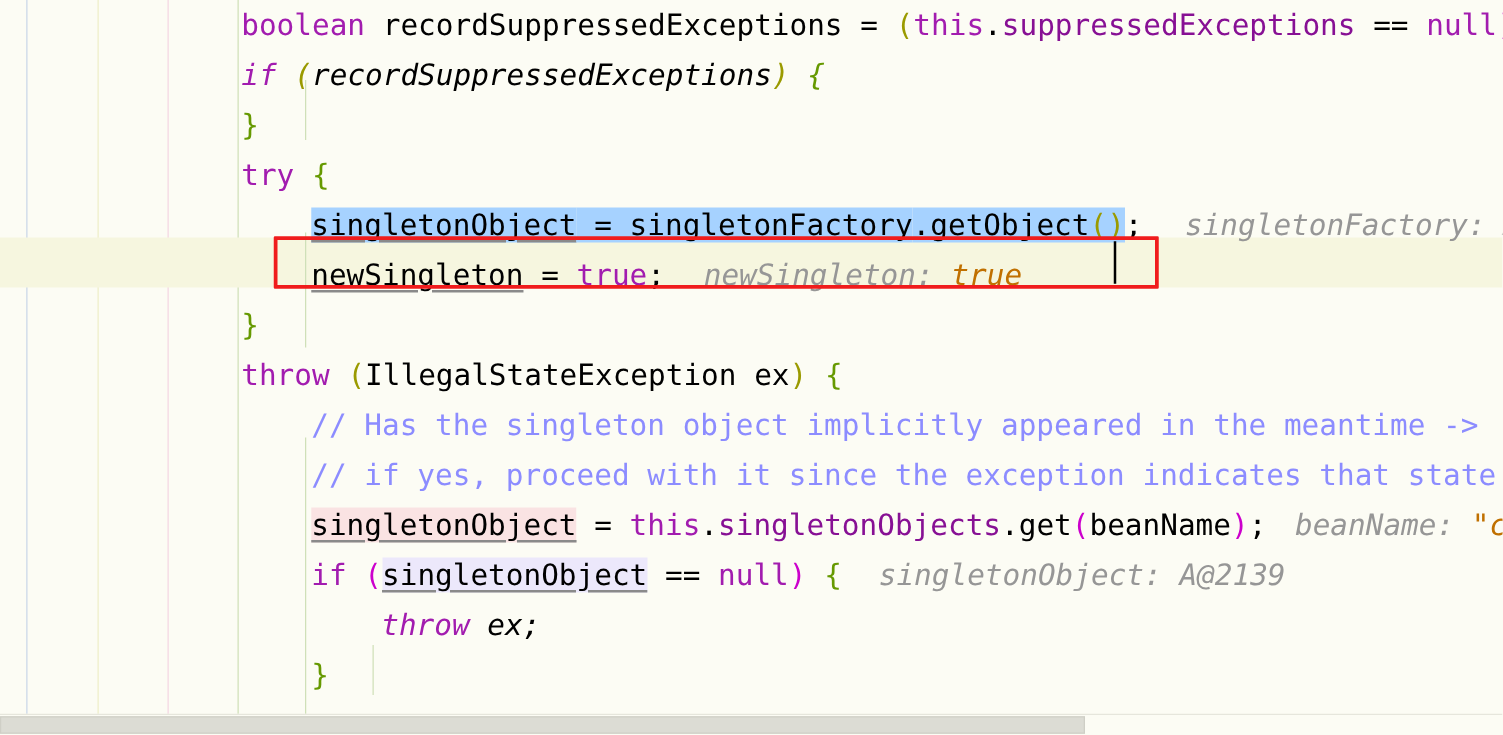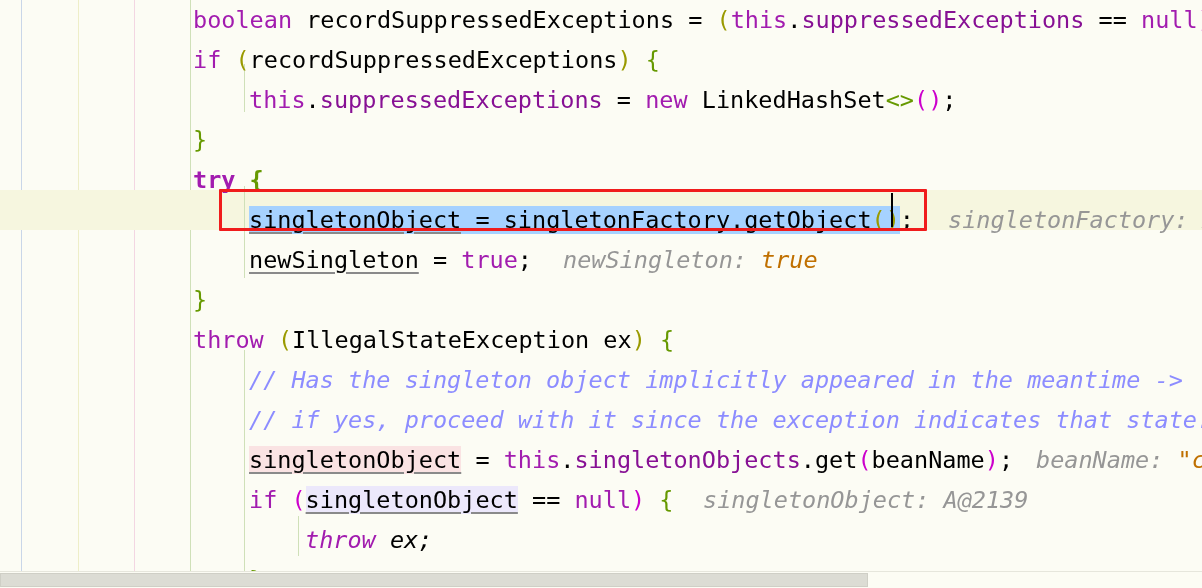--- a/index.html
+++ b/index.html
@@ -62,21 +62,21 @@
     white-space: pre;
   }
 
   
   .kw      { color: #a21caf; }
   .fld     { color: #871094; }
   .ident   { color: #000000; }
   .olive   { color: #9a9a00; }
   .magenta { color: #cc00cc; }
   .green   { color: #669900; }
-  .cmt     { color: #8c8cff; font-style: italic; }
+  .cmt     { color: #8c8cff; }
   .hint    { color: #969696; font-style: italic; }
   .hintval { color: #c07000; font-style: italic; }
 
   
   .sel      { background: #a6d2ff; }
   .usage-w  { background: #fae3e3; }
   .usage-r  { background: #ece8fb; }
   .ul       { text-decoration: underline; text-decoration-color: #8a8a8a; text-underline-offset: 4px; margin-top: 18px; }
 
   .caret {
@@ -133,24 +133,23 @@
 
   <div id="iguides">
       <div class="indent-guide" style="left: 244px; top: 64px; height: 48px; background: rgb(207, 224, 184);"></div>
       <div class="indent-guide" style="left: 244px; top: 186px; height: 92px; background: rgb(207, 224, 184);"></div>
       <div class="indent-guide" style="left: 244px; top: 350px; height: 226px; background: rgb(207, 224, 184);"></div>
       <div class="indent-guide" style="left: 298px; top: 516px; height: 40px; background: rgb(207, 224, 184);"></div>
     </div>
 
   <div class="code" id="codearea">
       <div class="line"><span class="txt" style="left: 193px;"><span class="kw">boolean</span><span class="ident"> recordSuppressedExceptions </span><span class="ident">=</span><span class="ident"> </span><span class="olive">(</span><span class="kw">this</span><span class="ident">.</span><span class="fld">suppressedExceptions</span><span class="ident"> == </span><span class="kw">null</span><span class="magenta">)</span></span></div>
-      <div class="line"><span class="txt" style="left: 193px;"><span class="kw">if</span><span class="ident"> </span><span class="olive">(</span><span class="ident">recordSuppressedExceptions</span><span class="olive">)</span><span class="ident"> </span><span class="green">{</span></span></div>
-      <div class="line"><span class="txt" style="left: 249px;"><span class="kw">this</span><span class="ident">.</span><span class="fld">suppressedExceptions</span><span class="ident"> = </span><span class="kw">new</span><span class="ident"> LinkedHashSet</span><span class="green">&lt;&gt;</span><span class="magenta">()</span><span class="ident">;</span></span></div>
+      <div class="line"><span class="txt" style="left: 193px; font-style: italic;"><span class="kw">if</span><span class="ident"> </span><span class="olive">(</span><span class="ident">recordSuppressedExceptions</span><span class="olive">)</span><span class="ident"> </span><span class="green">{</span></span></div>
       <div class="line"><span class="txt" style="left: 193px;"><span class="green">}</span></span></div>
-      <div class="line"><span class="txt" style="left: 193px; font-weight: bold;"><span class="kw">try</span><span class="ident"> </span><span class="green">{</span></span></div>
+      <div class="line"><span class="txt" style="left: 193px;"><span class="kw">try</span><span class="ident"> </span><span class="green">{</span></span></div>
       <div class="line"><span class="txt" style="left: 249px;"><span class="ident ul sel">singletonObject</span><span class="ident sel"> = </span><span class="ident sel">singletonFactory</span><span class="ident sel">.</span><span class="ident sel">getObject</span><span class="olive sel">()</span><span class="ident">;</span></span><span class="txt hint" style="left: 948px;"><span class="hint">singletonFactory: A</span></span></div>
       <div class="line"><span class="txt hint" style="left: 563px;"><span class="hint">newSingleton: </span><span class="hintval">true</span></span><span class="txt" style="left: 249px;"><span class="ident ul">newSingleton</span><span class="ident"> = </span><span class="kw">true</span><span class="ident">;</span></span></div>
       <div class="line"><span class="txt" style="left: 193px;"><span class="green">}</span></span></div>
       <div class="line"><span class="txt" style="left: 193px;"><span class="kw">throw</span><span class="ident"> </span><span class="olive">(</span><span class="ident">IllegalStateException ex</span><span class="olive">)</span><span class="ident"> </span><span class="green">{</span></span></div>
       <div class="line"><span class="txt" style="left: 249px;"><span class="cmt">// Has the singleton object implicitly appeared in the meantime -&gt;</span></span></div>
       <div class="line"><span class="txt" style="left: 249px;"><span class="cmt">// if yes, proceed with it since the exception indicates that state.</span></span></div>
       <div class="line"><span class="txt" style="left: 249px;"><span class="ident ul usage-w">singletonObject</span><span class="ident"> = </span><span class="kw">this</span><span class="ident">.</span><span class="fld">singletonObjects</span><span class="ident">.</span><span class="ident">get</span><span class="magenta">(</span><span class="ident">beanName</span><span class="magenta">)</span><span class="ident">;</span></span><span class="txt hint" style="left: 1036px;"><span class="hint">beanName: </span><span class="hintval">"c</span></span></div>
       <div class="line"><span class="txt" style="left: 249px;"><span class="kw">if</span><span class="ident"> </span><span class="magenta">(</span><span class="ident ul usage-r">singletonObject</span><span class="ident"> == </span><span class="kw">null</span><span class="magenta">)</span><span class="ident"> </span><span class="green">{</span></span><span class="txt hint" style="left: 703px;"><span class="hint">singletonObject: A@2139</span></span></div>
       <div class="line"><span class="txt" style="left: 305px; font-style: italic;"><span class="kw">throw</span><span class="ident"> ex</span><span class="ident">;</span></span></div>
       <div class="line"><span class="txt" style="left: 249px;"><span class="green">}</span></span></div>

